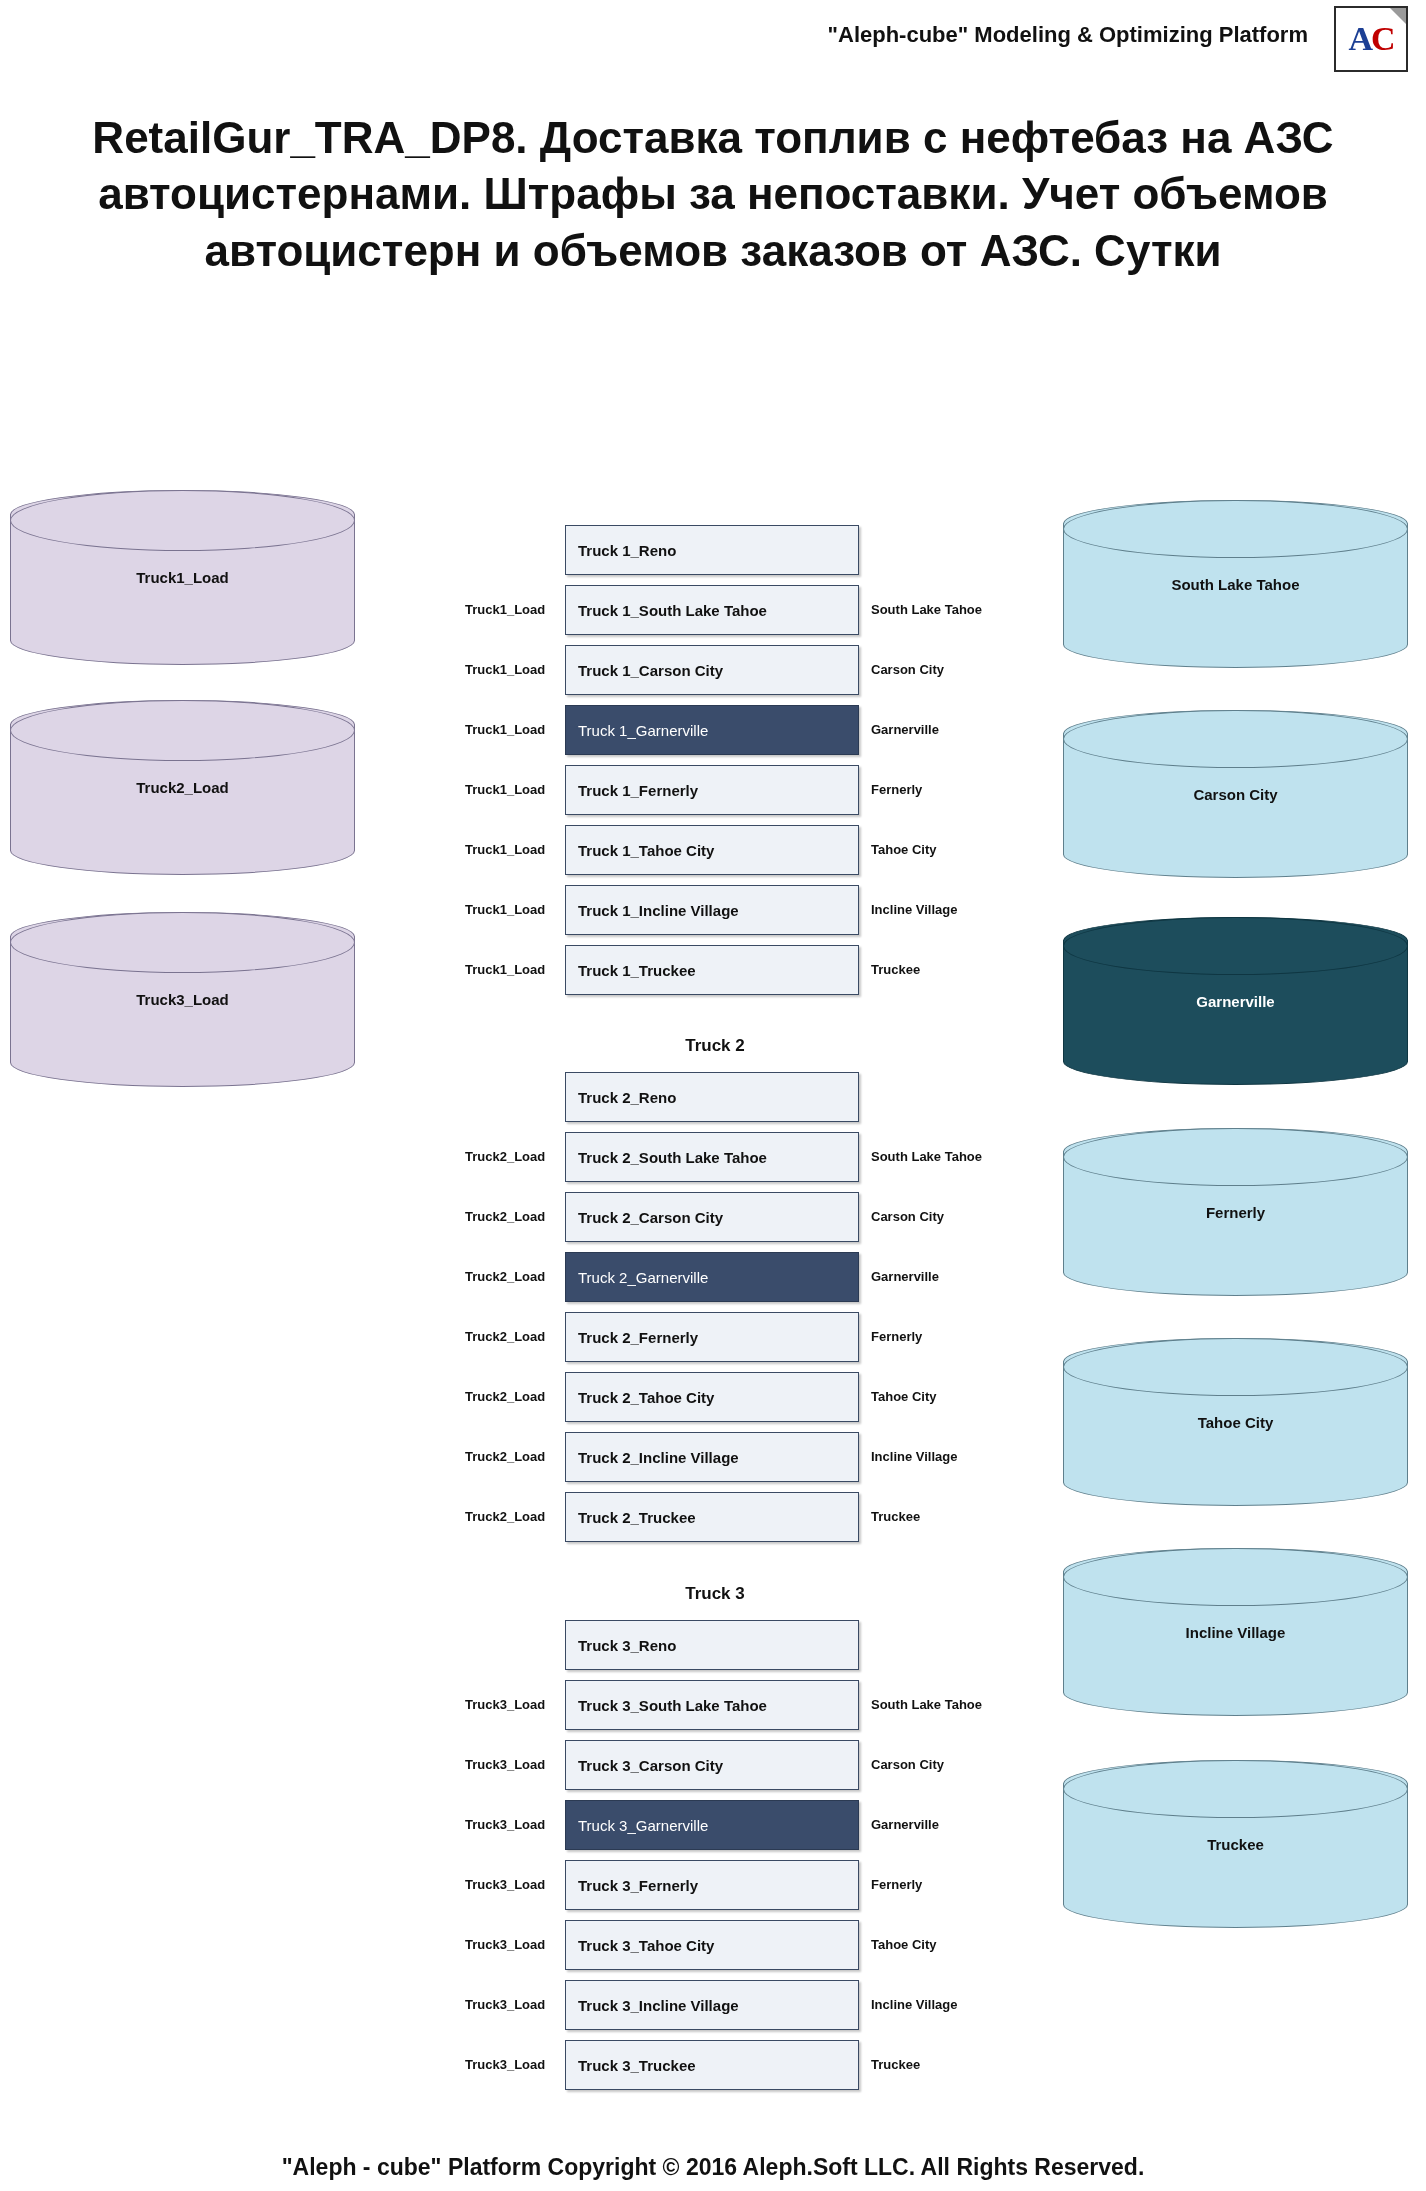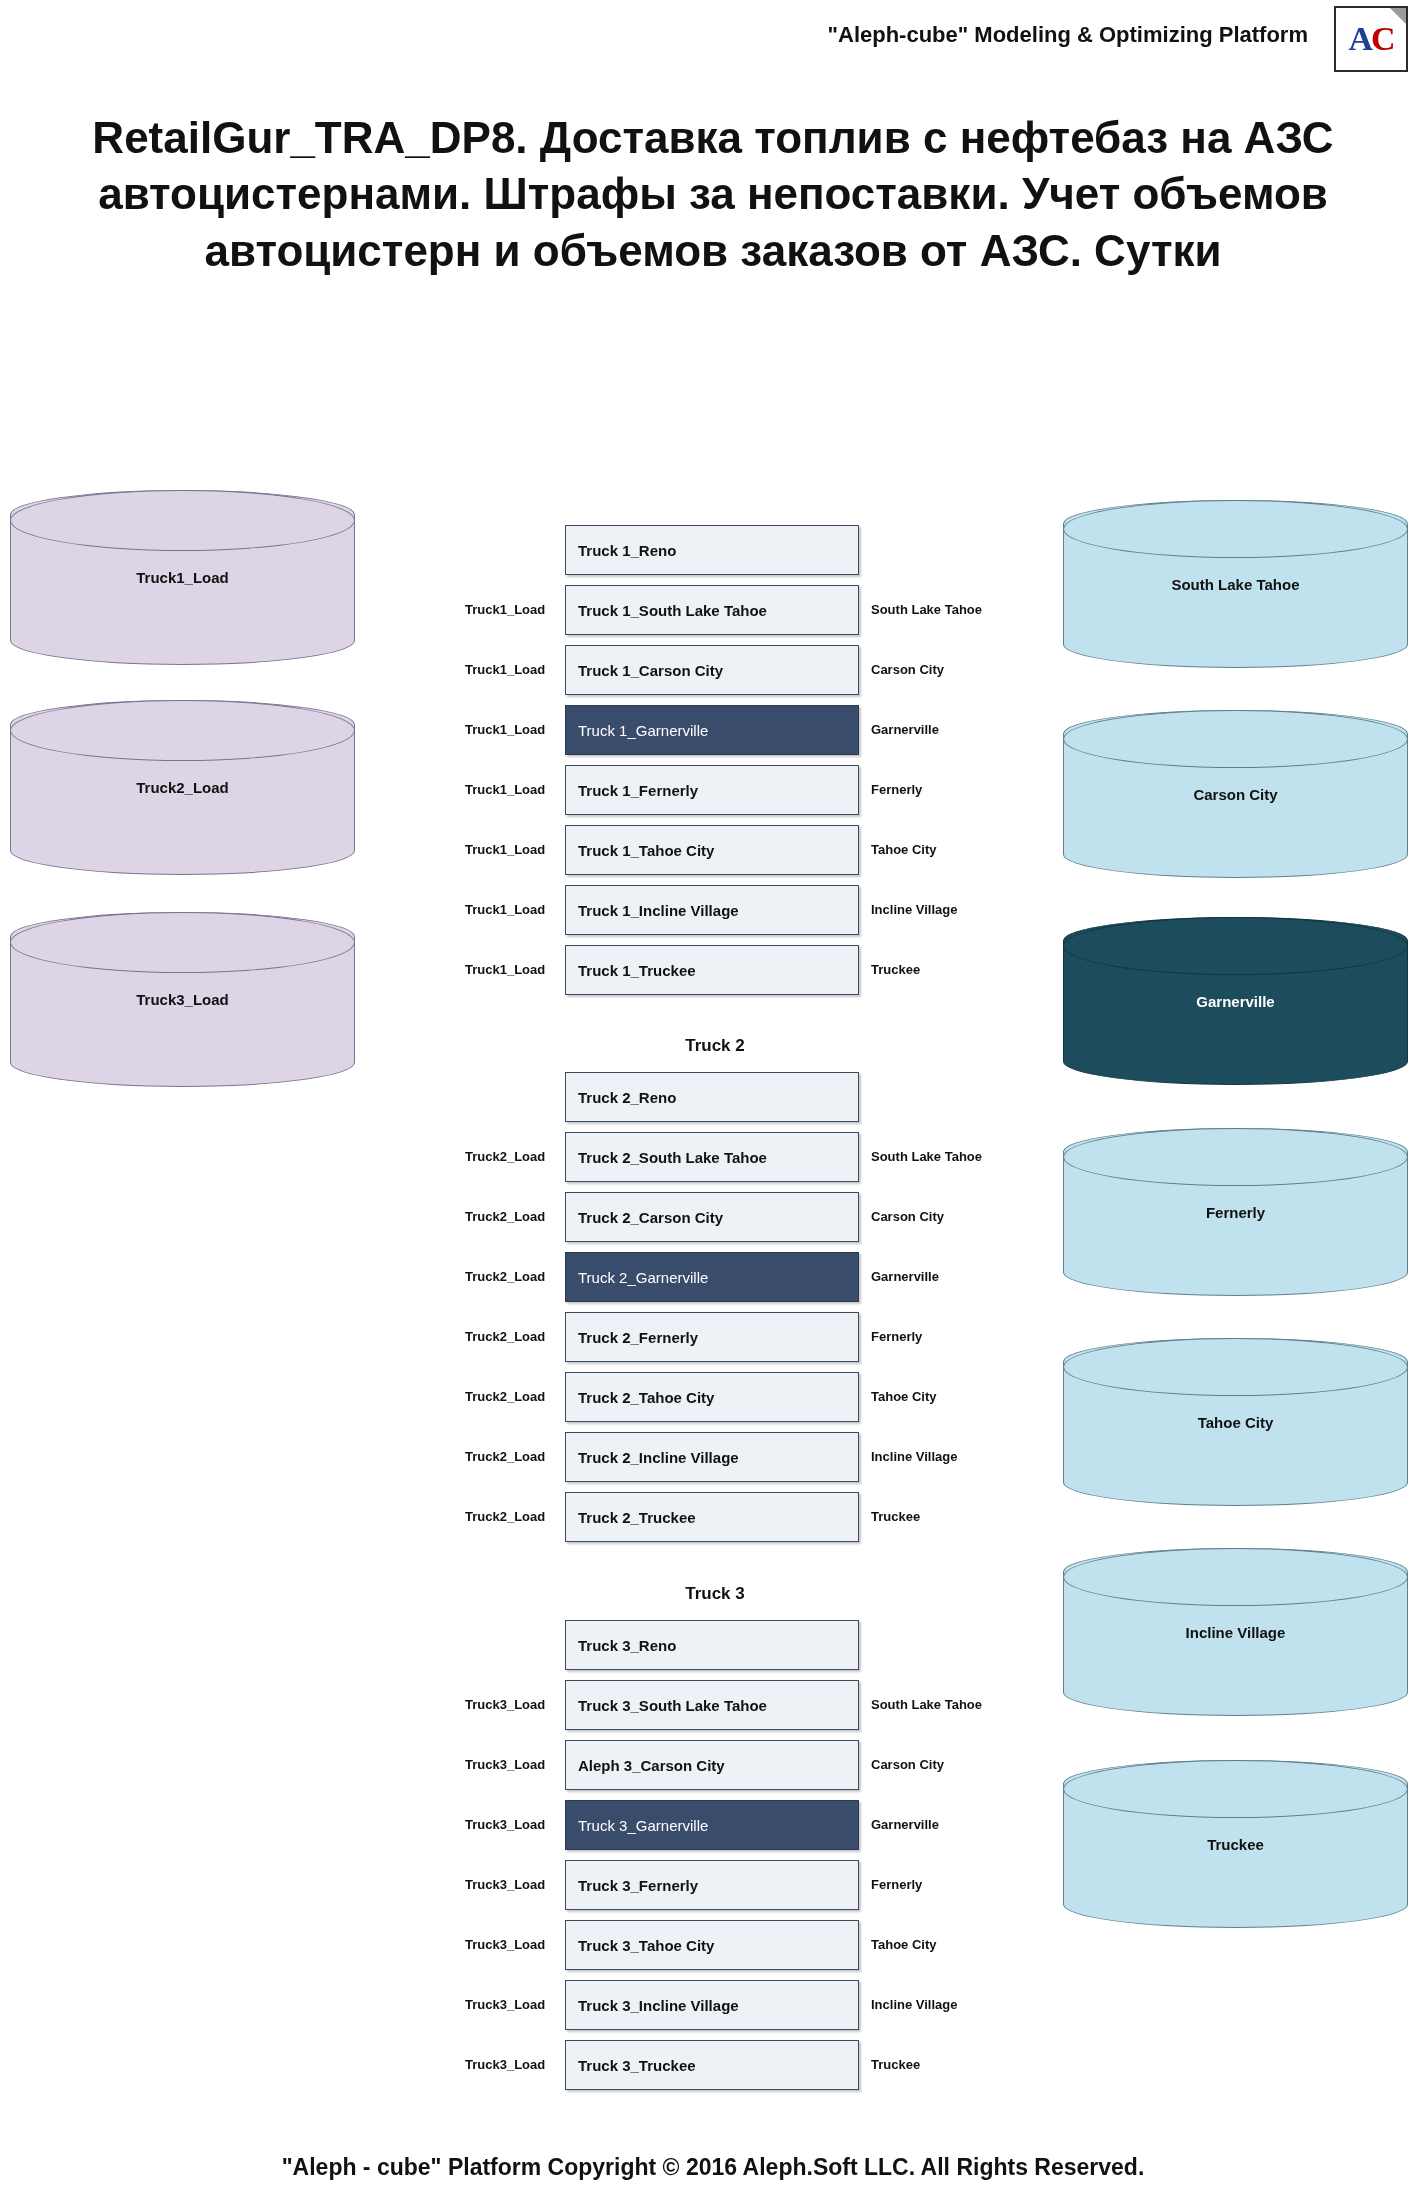--- a/index.html
+++ b/index.html
@@ -325,21 +325,21 @@
       <div class="row-box">Truck 3_Reno</div>
       <div class="row-right-label"></div>
     </div>
     <div class="row" style="left: 565px; top: 1680px; width: 294px;">
       <div class="row-left-label">Truck3_Load</div>
       <div class="row-box">Truck 3_South Lake Tahoe</div>
       <div class="row-right-label">South Lake Tahoe</div>
     </div>
     <div class="row" style="left: 565px; top: 1740px; width: 294px;">
       <div class="row-left-label">Truck3_Load</div>
-      <div class="row-box">Aleph 3_Carson City</div>
+      <div class="row-box">Truck 3_Carson City</div>
       <div class="row-right-label">Carson City</div>
     </div>
     <div class="row" style="left: 565px; top: 1800px; width: 294px;">
       <div class="row-left-label">Truck3_Load</div>
       <div class="row-box sel">Truck 3_Garnerville</div>
       <div class="row-right-label">Garnerville</div>
     </div>
     <div class="row" style="left: 565px; top: 1860px; width: 294px;">
       <div class="row-left-label">Truck3_Load</div>
       <div class="row-box">Truck 3_Fernerly</div>

